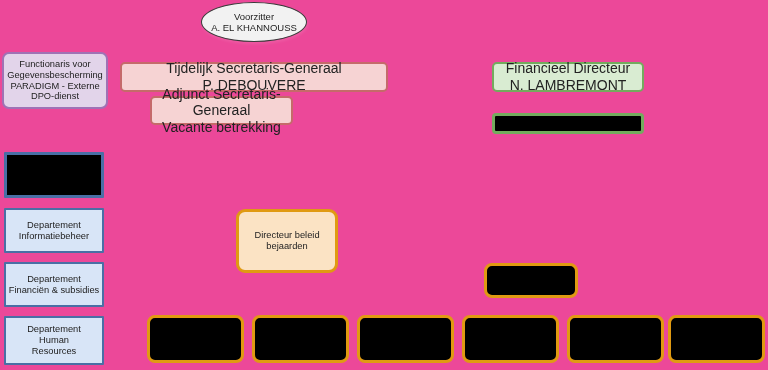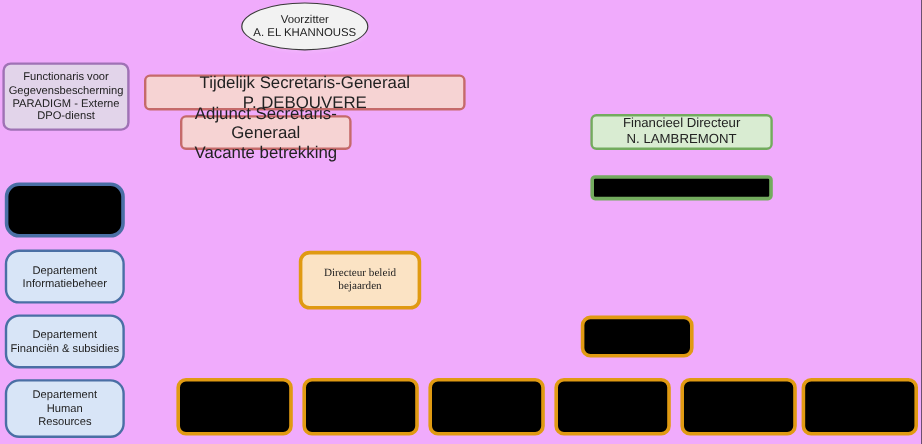--- a/index.html
+++ b/index.html
@@ -8,21 +8,21 @@
     padding: 0;
     background: #000000;
   }
   body {
     font-family: "Liberation Sans", sans-serif;
   }
   #chart-canvas {
     position: relative;
     width: 768px;
     height: 370px;
-    background: #f0abfc;
+    background: #ec4899;
     overflow: hidden;
   }
   .node {
     position: absolute;
     box-sizing: border-box;
     display: flex;
     align-items: center;
     justify-content: center;
     text-align: center;
     line-height: 1.18;
@@ -54,34 +54,33 @@
     border-color: #c56a6a;
     border-radius: 5px;
     font-size: 14px;
   }
   
   .node.green {
     background: #d9ecd2;
     border-width: 2px;
     border-color: #73ab5e;
     border-radius: 5px;
-    font-size: 11px;
-    margin-top: 33px;
+    font-size: 14px;
   }
   .node.green.empty {
     background: #000000;
     border-width: 3px;
     border-radius: 4px;
   }
   
   .node.blue {
     background: #d8e5f7;
     border-width: 2px;
     border-color: #4a6fa5;
-    border-radius: 12px;
+    border-radius: 1px;
     font-size: 9.3px;
   }
   .node.blue.empty {
     background: #000000;
     border-width: 3px;
   }
   
   .node.orange {
     background: #fbe3c4;
     border-width: 3px;
@@ -124,21 +123,21 @@
   <div class="node blue" style="left:4px; top:208px; width:100px; height:45px;">Departement
 Informatiebeheer</div>
 
   <div class="node blue" style="left:4px; top:262px; width:100px; height:45px;">Departement
 Financiën &amp; subsidies</div>
 
   <div class="node blue" style="left:4px; top:316px; width:100px; height:49px;">Departement
 Human
 Resources</div>
 
-  <div class="node orange" style="left:249px; top:209px; width:102px; height:49px;font-family:Liberation Serif, serif;">Directeur beleid
+  <div class="node orange" style="left:236px; top:209px; width:102px; height:64px;">Directeur beleid
 bejaarden</div>
 
 
   <div class="node orange empty" style="left:484px; top:263px; width:94px; height:35px;"></div>
 
   <div class="node orange empty" style="left:147px; top:315px; width:97px; height:48px;"></div>
 
   <div class="node orange empty" style="left:252px; top:315px; width:97px; height:48px;"></div>
 
   <div class="node orange empty" style="left:357px; top:315px; width:97px; height:48px;"></div>

